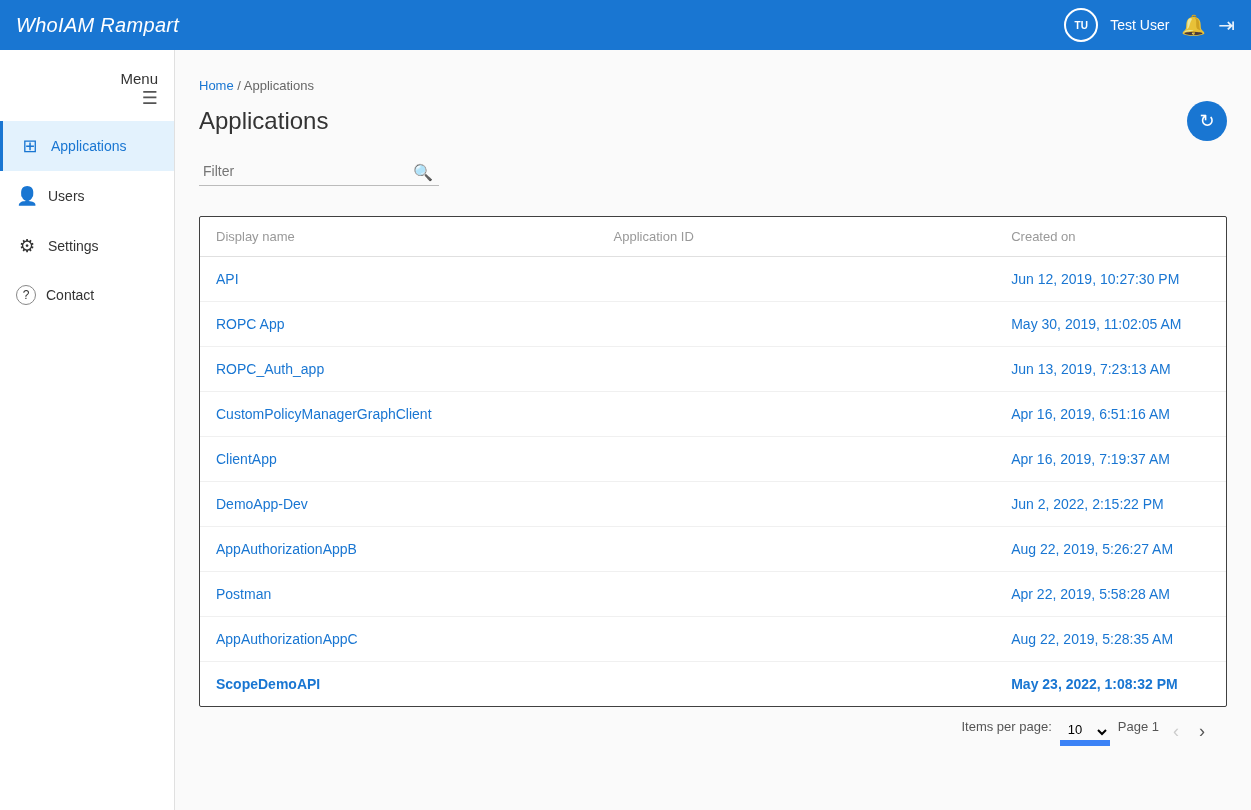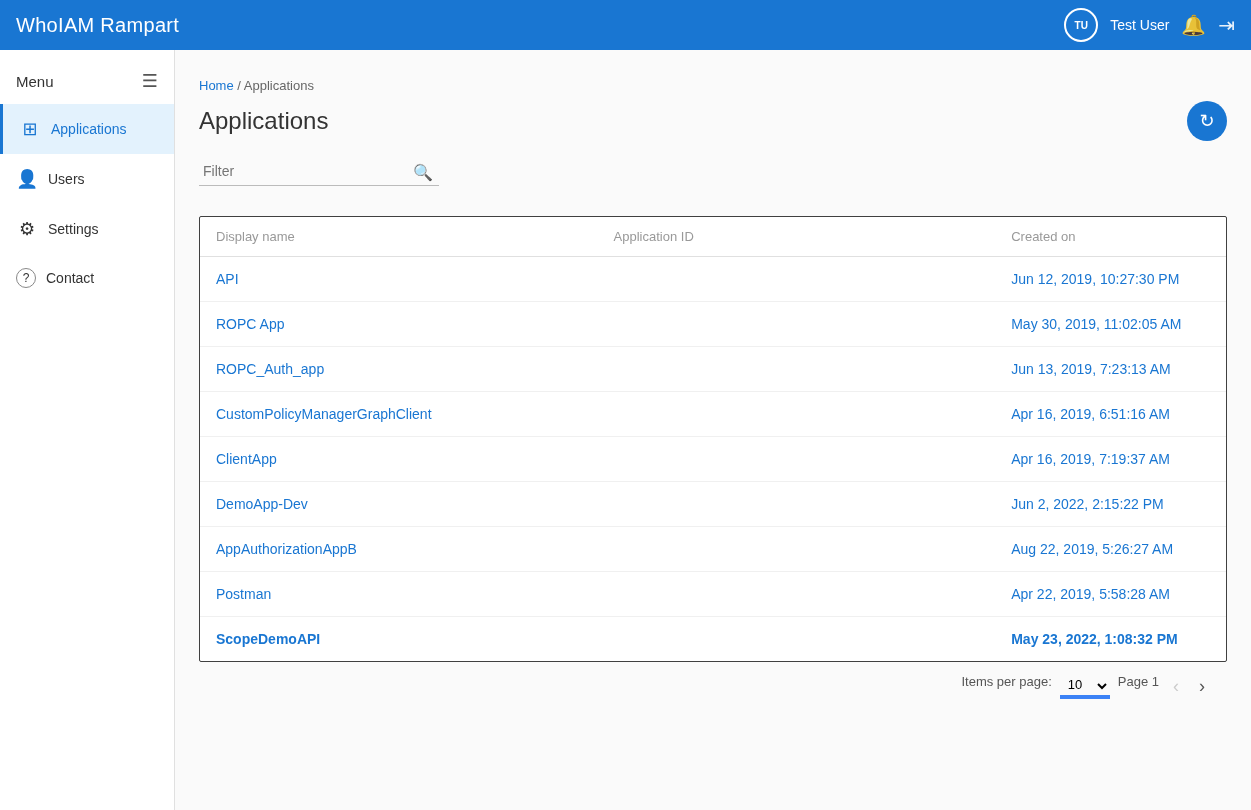--- a/index.html
+++ b/index.html
@@ -12,20 +12,21 @@
       height: 50px;
       display: flex;
       align-items: center;
       padding: 0 16px;
       justify-content: space-between;
     }
     .header-title {
       font-size: 20px;
       font-weight: 500;
       letter-spacing: 0.3px;
+      font-style: italic;
     }
     .header-right {
       display: flex;
       align-items: center;
       gap: 12px;
     }
     .avatar-circle {
       width: 34px;
       height: 34px;
       border-radius: 50%;
@@ -53,26 +54,27 @@
 
     
     .sidebar {
       width: 175px;
       background: white;
       border-right: 1px solid #e0e0e0;
       padding-top: 8px;
     }
     .menu-header {
       display: flex;
-      align-items: center;
+      align-items: flex-end;
       justify-content: space-between;
       padding: 12px 16px;
       color: #333;
       font-size: 15px;
       font-weight: 500;
+      flex-direction: column;
     }
     .menu-icon {
       color: #555;
       font-size: 18px;
     }
     .sidebar-item {
       display: flex;
       align-items: center;
       gap: 10px;
       padding: 14px 16px;
@@ -207,21 +209,21 @@
       display: flex;
       align-items: flex-start;
       justify-content: flex-end;
       padding: 12px 16px;
       gap: 8px;
       color: #555;
       font-size: 13px;
     }
     .pagination-select {
       border: none;
-      border-bottom: 4px solid #3b82f6;
+      border-bottom: 6px solid #3b82f6;
       padding: 2px 4px;
       font-size: 13px;
       background: transparent;
       cursor: pointer;
     }
     .pagination-nav {
       background: none;
       border: none;
       cursor: pointer;
       color: #555;
@@ -329,20 +331,25 @@
     </div>
           <div class="table-row">
       <span class="row-name">AppAuthorizationAppB</span>
       <span class="row-id"></span>
       <span class="row-date">Aug 22, 2019, 5:26:27 AM</span>
     </div>
           <div class="table-row">
       <span class="row-name">Postman</span>
       <span class="row-id"></span>
       <span class="row-date">Apr 22, 2019, 5:58:28 AM</span>
+    </div>
+          <div class="table-row">
+      <span class="row-name">AppAuthorizationAppC</span>
+      <span class="row-id"></span>
+      <span class="row-date">Aug 22, 2019, 5:28:35 AM</span>
     </div>
           <div class="table-row">
       <span class="row-name">ScopeDemoAPI</span>
       <span class="row-id"></span>
       <span class="row-date">May 23, 2022, 1:08:32 PM</span>
     </div>
         </div>
     </div>
 
     <div class="pagination">

